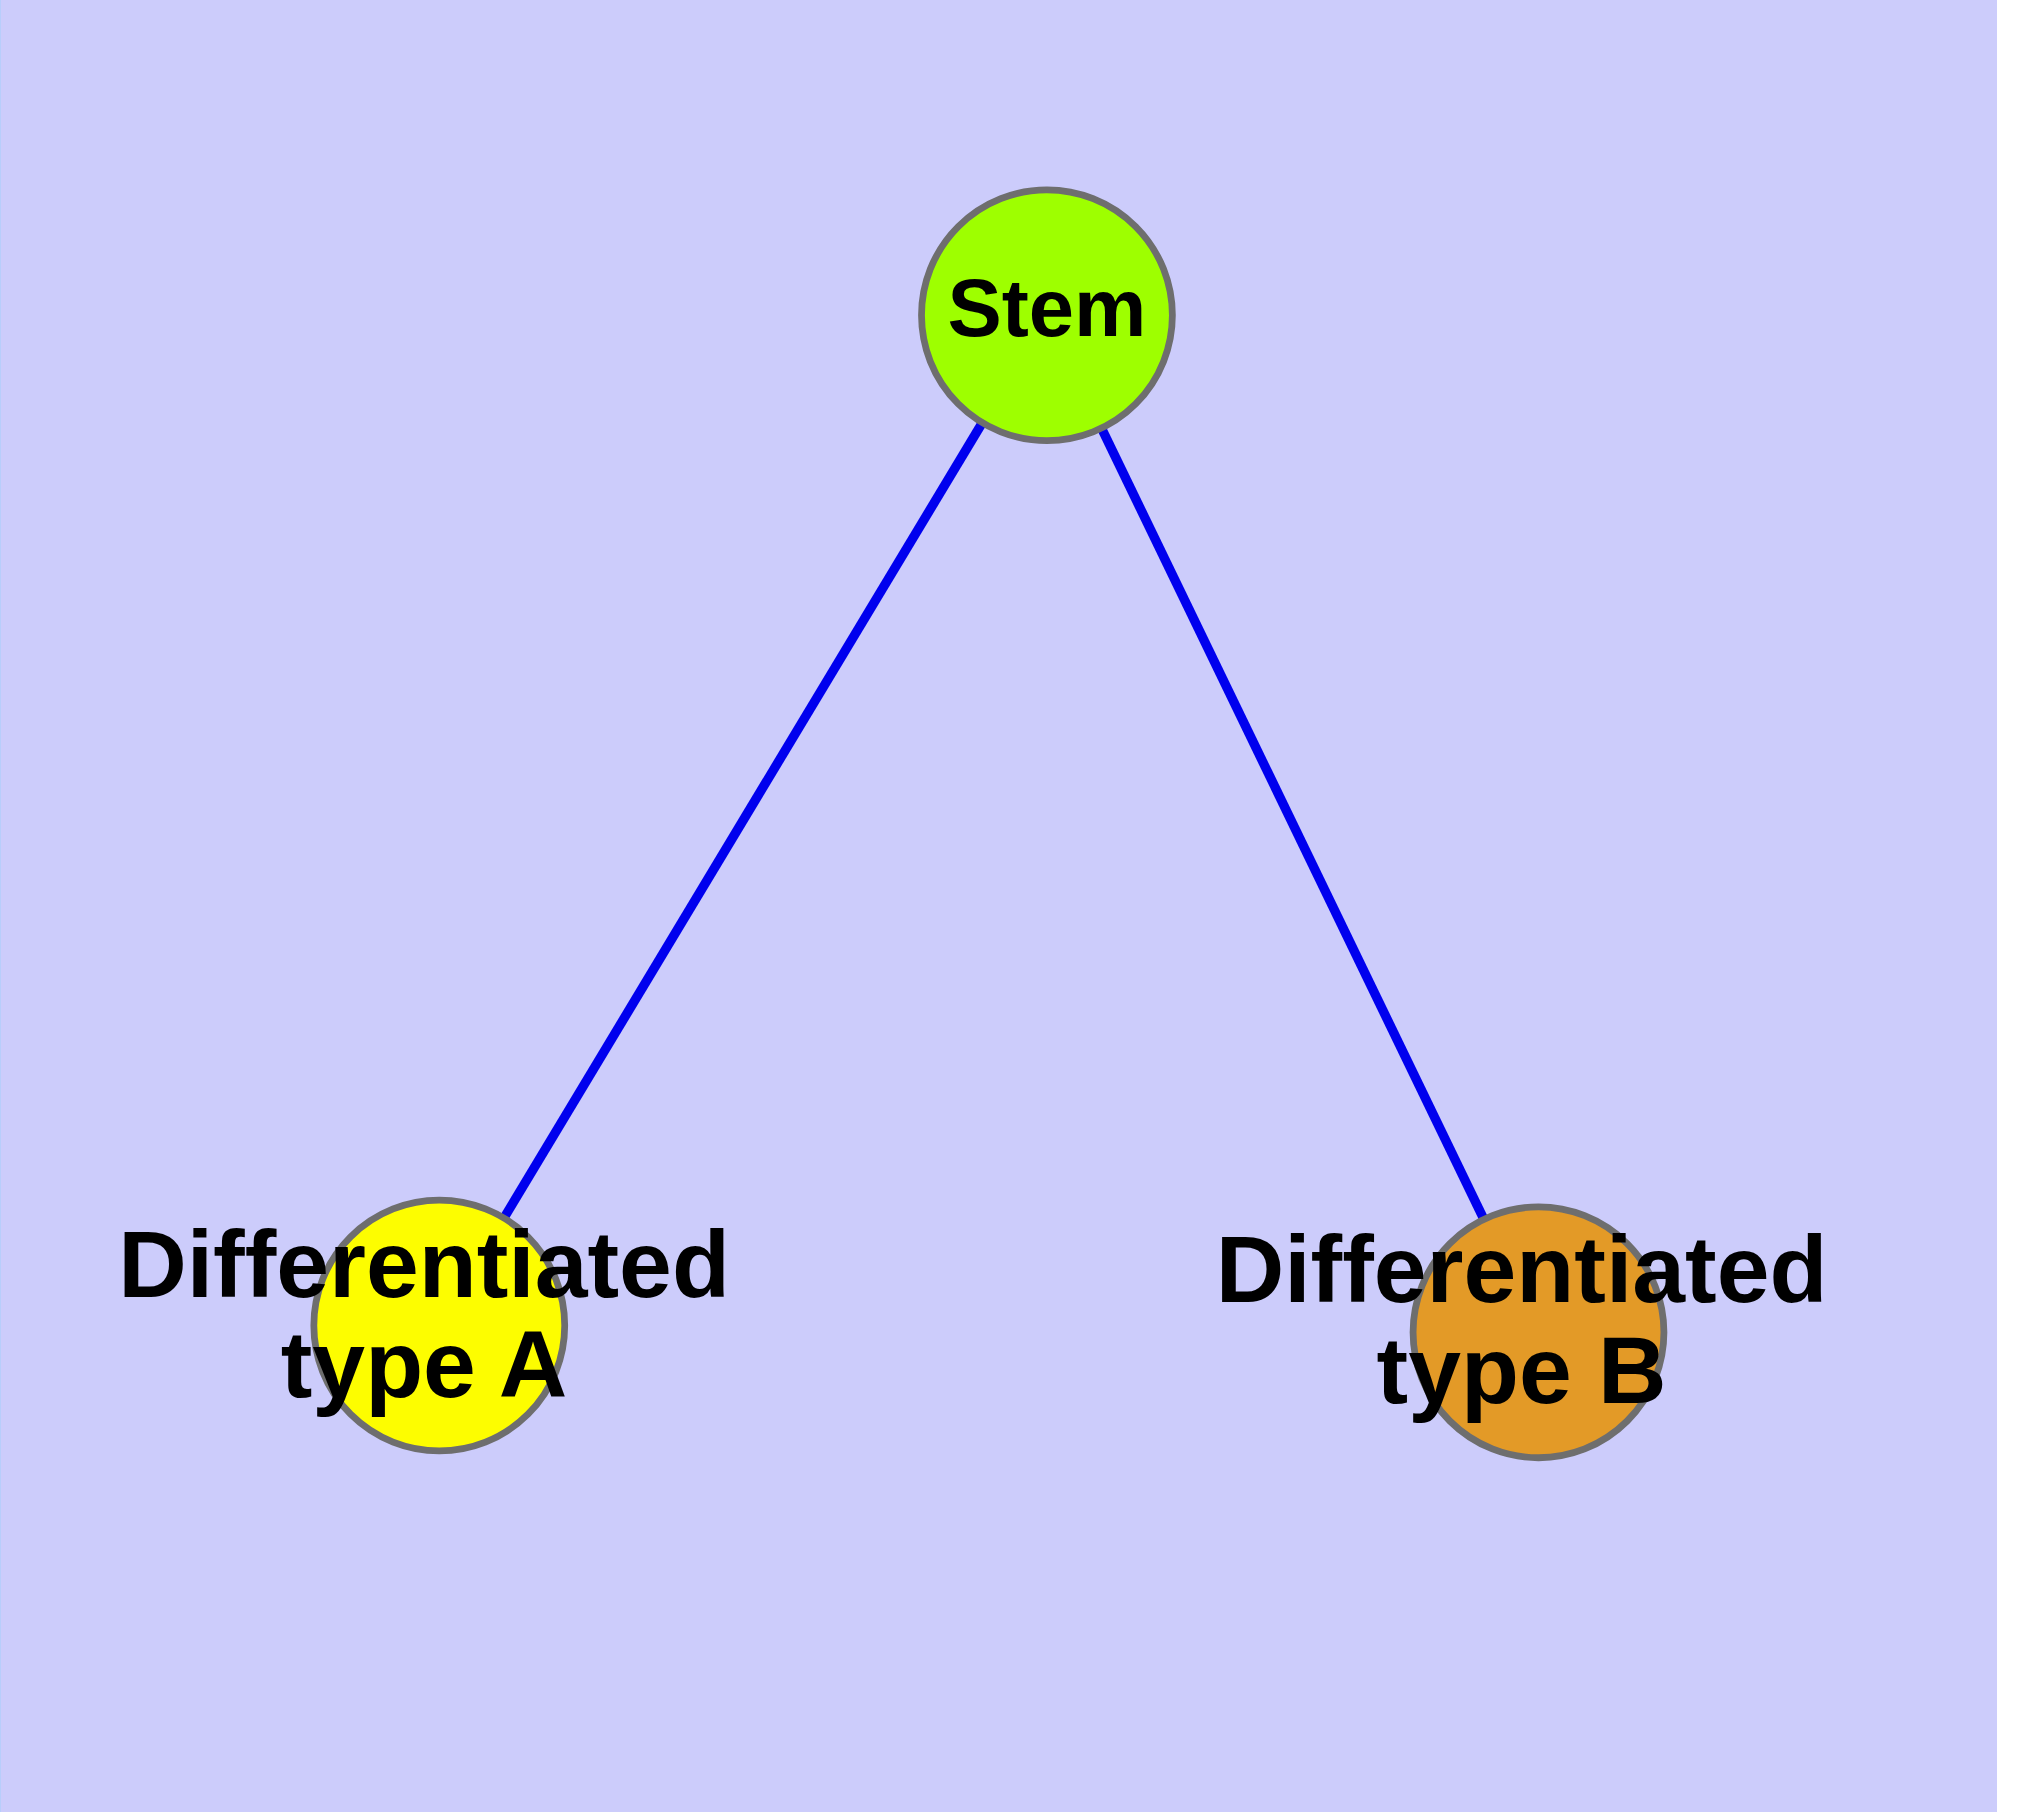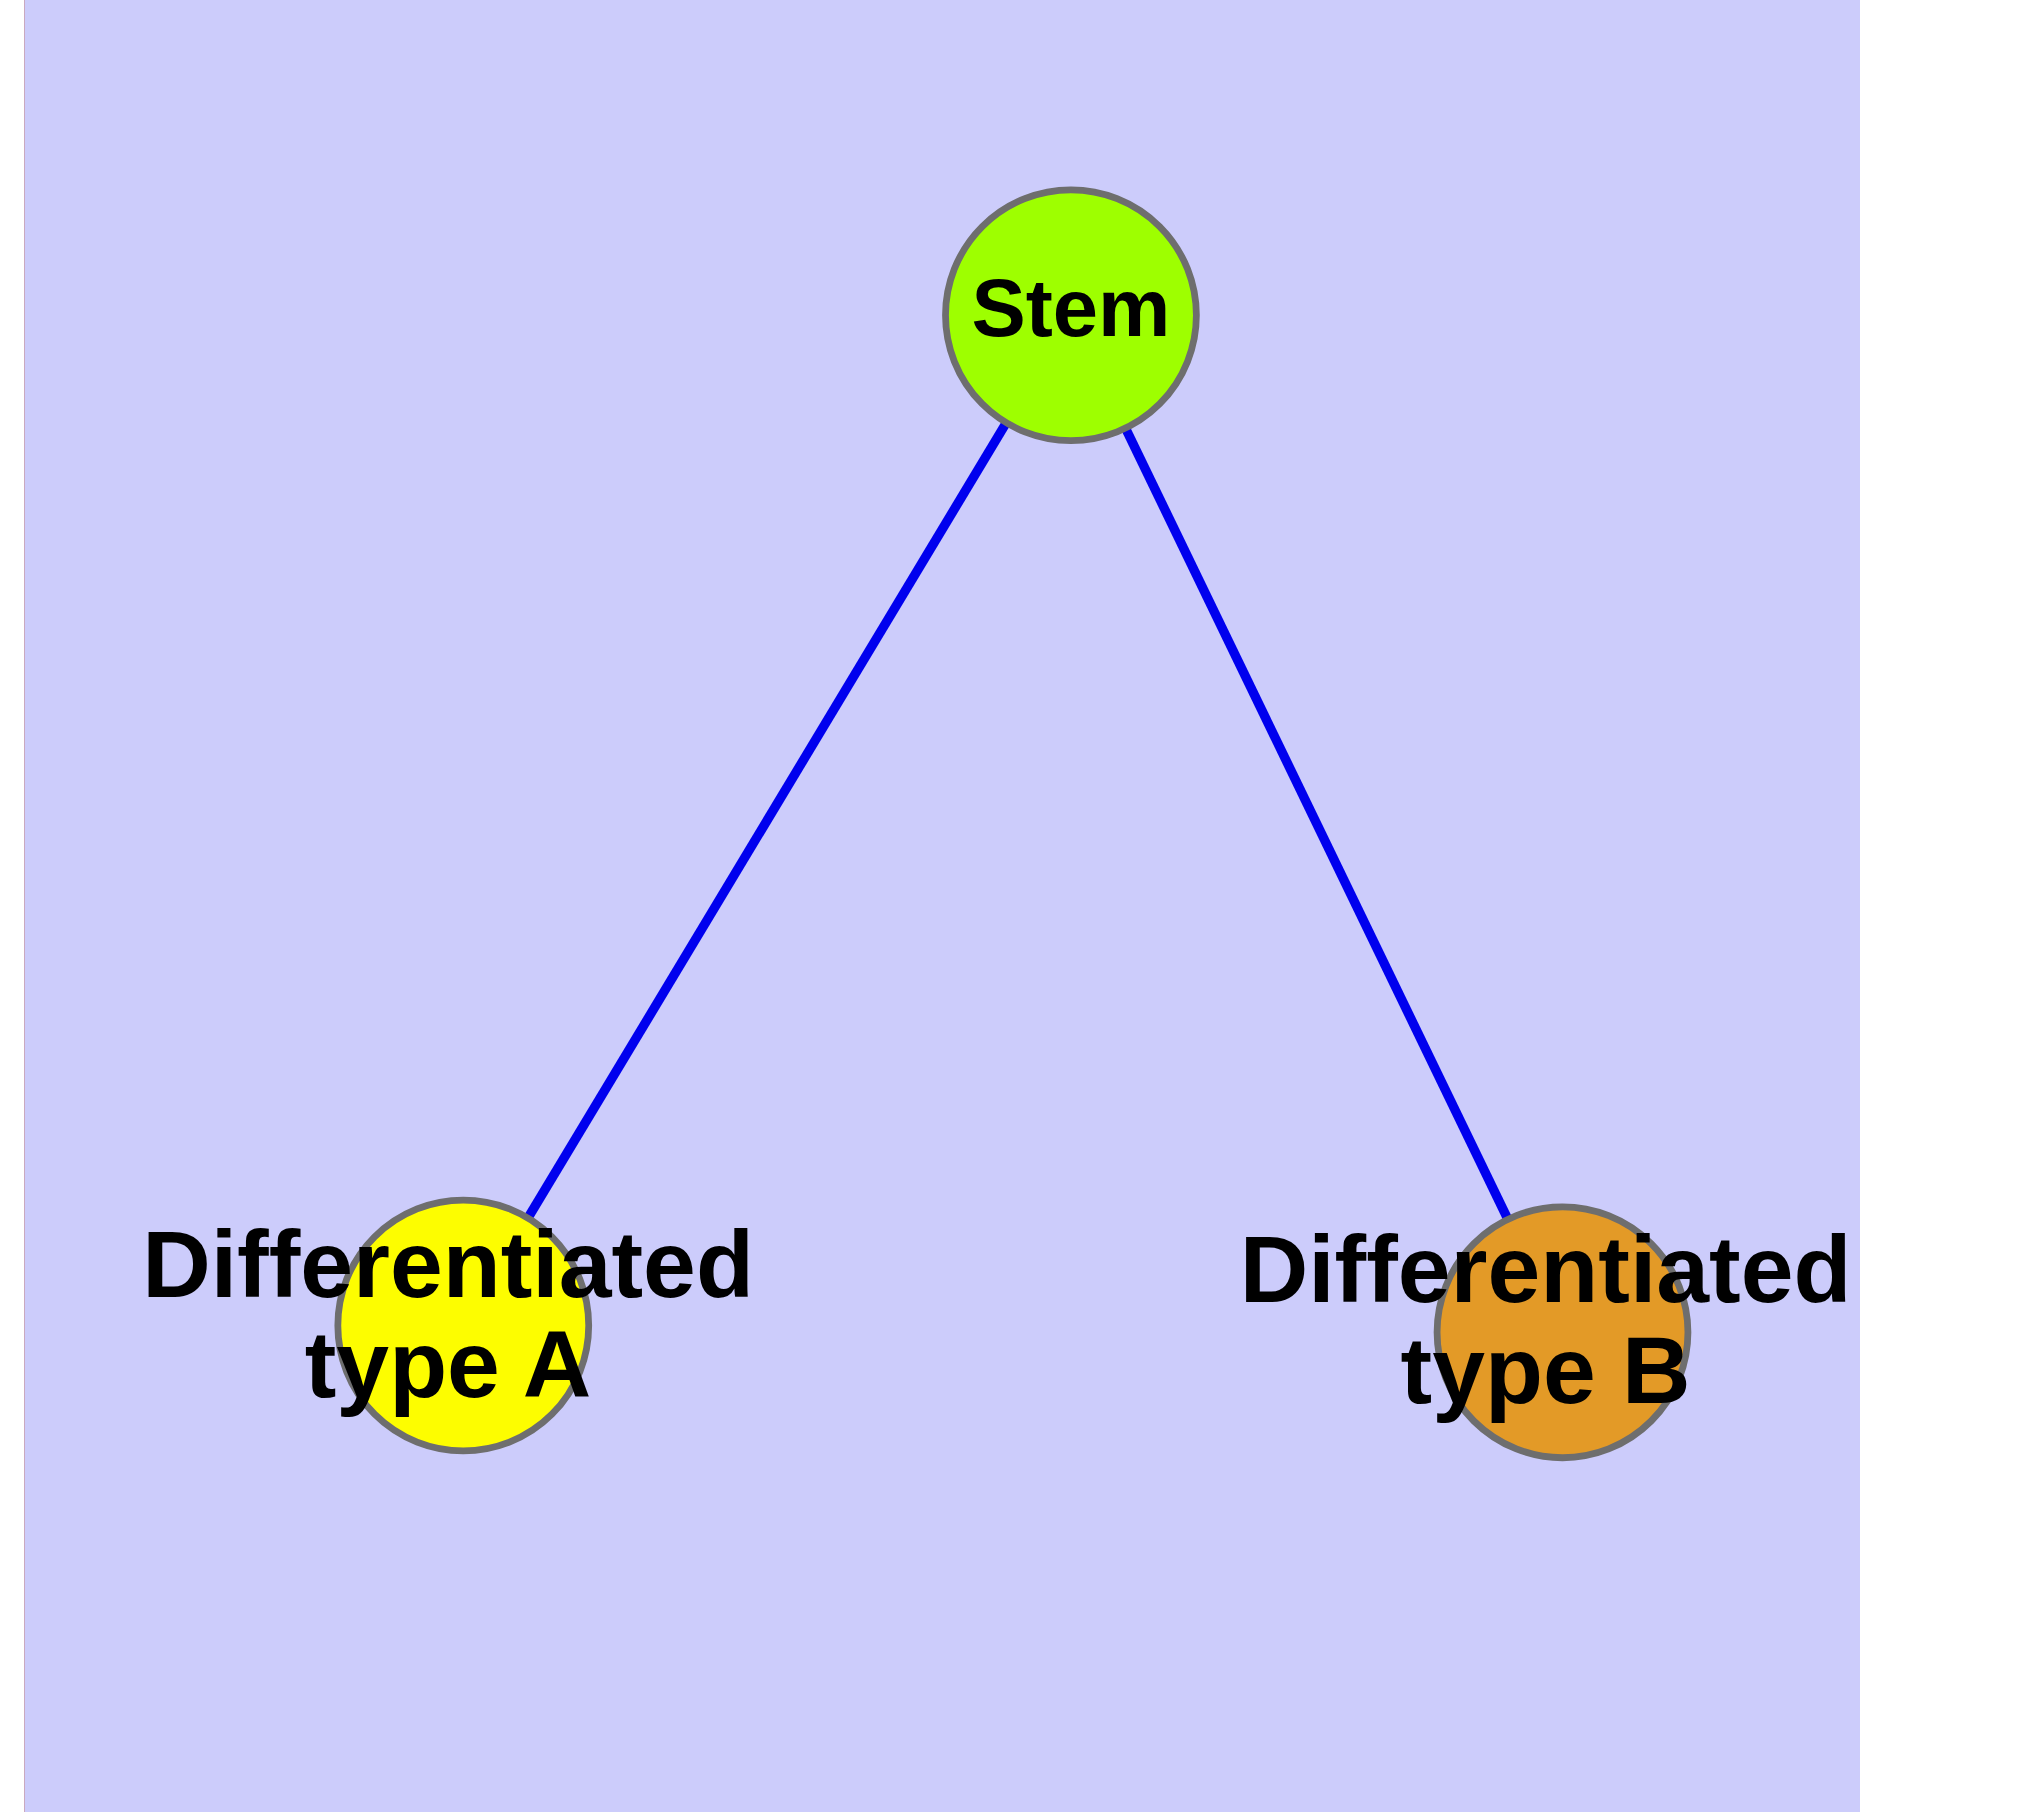--- a/index.html
+++ b/index.html
@@ -33,21 +33,21 @@
   }
   .node-label-root { font-size: 96px; }
   .node-label-leaf { font-size: 112px; }
   .edge-line {
     stroke-linecap: butt;
   }
 </style>
 </head>
 <body>
 
-<div id="canvas" style="width: 1836px; height: 1812px; background: #c2410c; margin-left: 24px;">
+<div id="canvas" style="width: 1997px; height: 1812px; background: #7dd3fc;">
   <svg id="graph-svg" viewBox="0 0 2384 2138" xmlns="http://www.w3.org/2000/svg" style="width: 2021px; height: 1812px;">
 
     <rect id="bg-rect" x="0" y="0" width="2384" height="2138" fill="#ccccfb"></rect>
 
     <g id="edges-layer">
         <line x1="1235" y1="372" x2="518" y2="1564" stroke="#0000ee" stroke-width="11" class="edge-line"></line>
         <line x1="1235" y1="372" x2="1815" y2="1572" stroke="#0000ee" stroke-width="11" class="edge-line"></line>
       </g>
     <g id="nodes-layer">
         <g>

